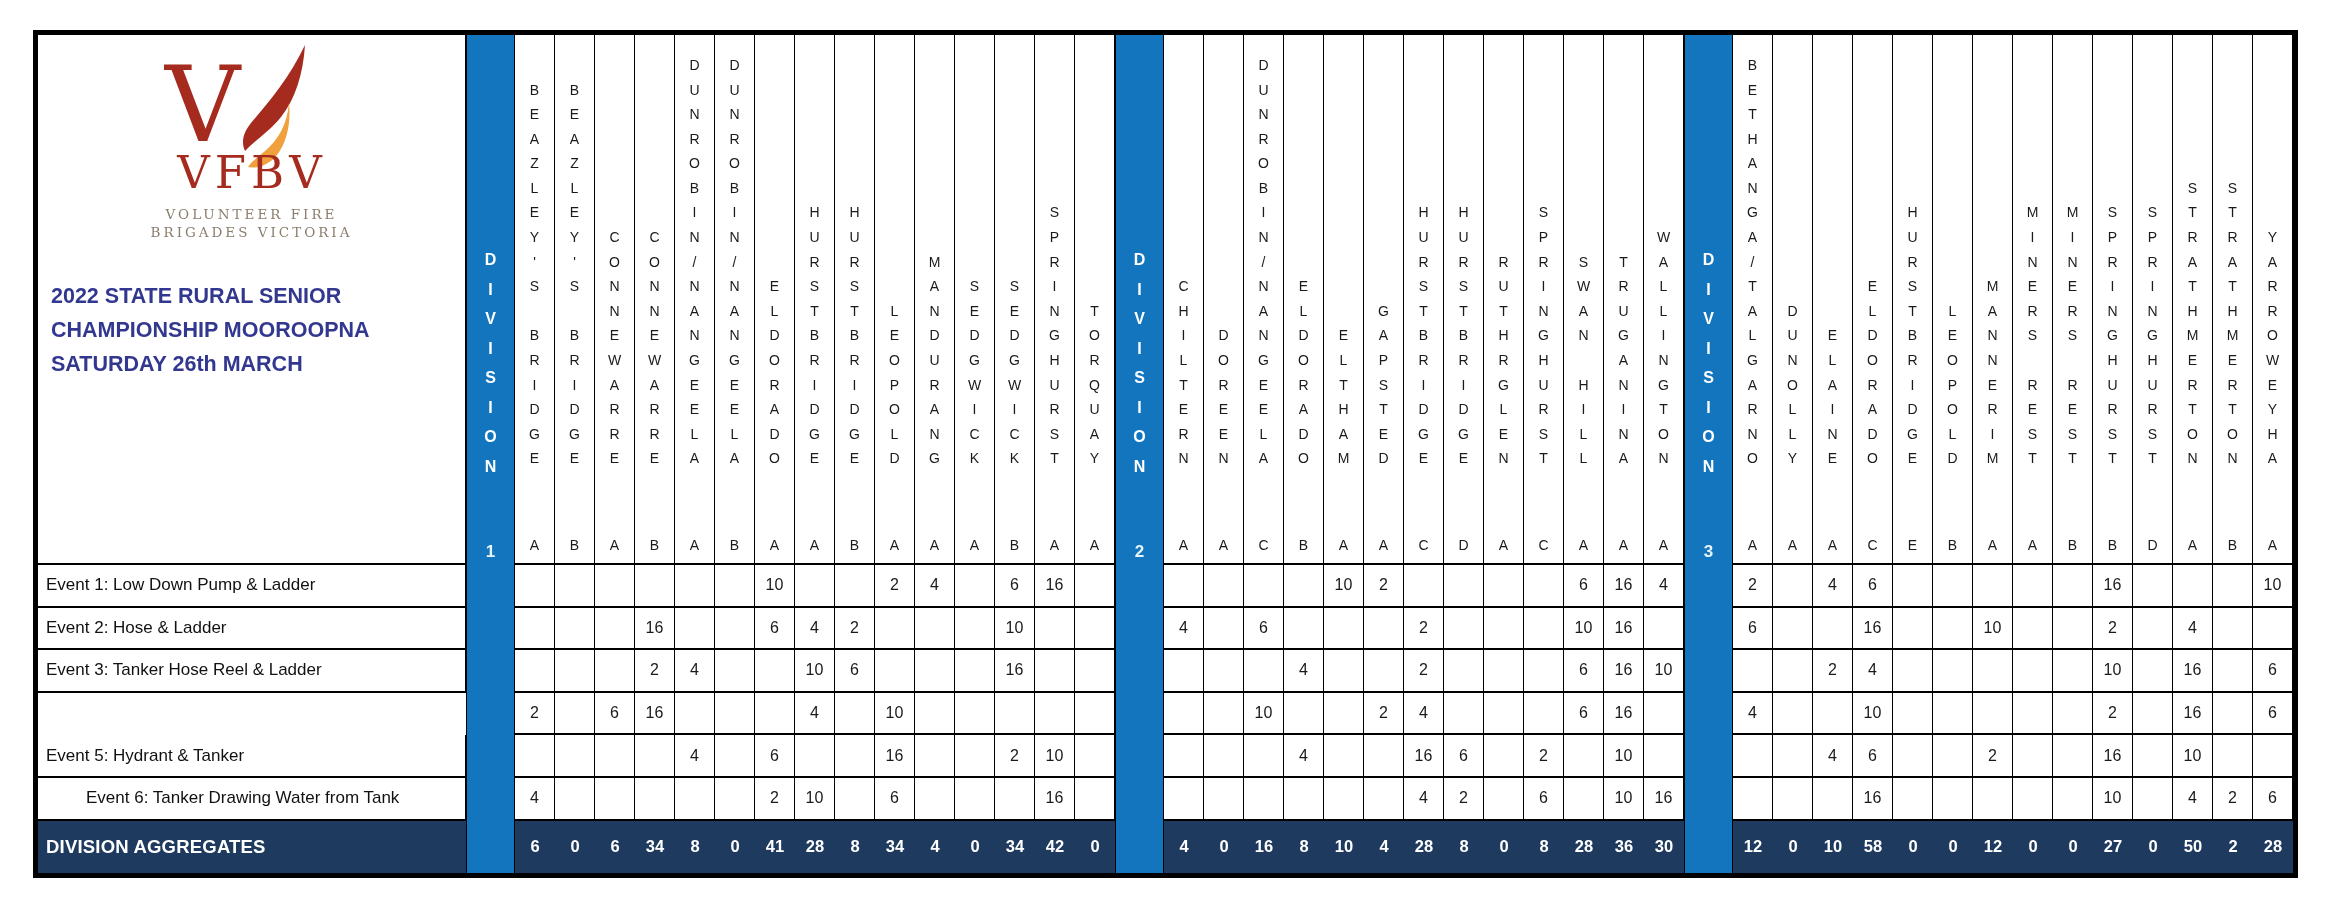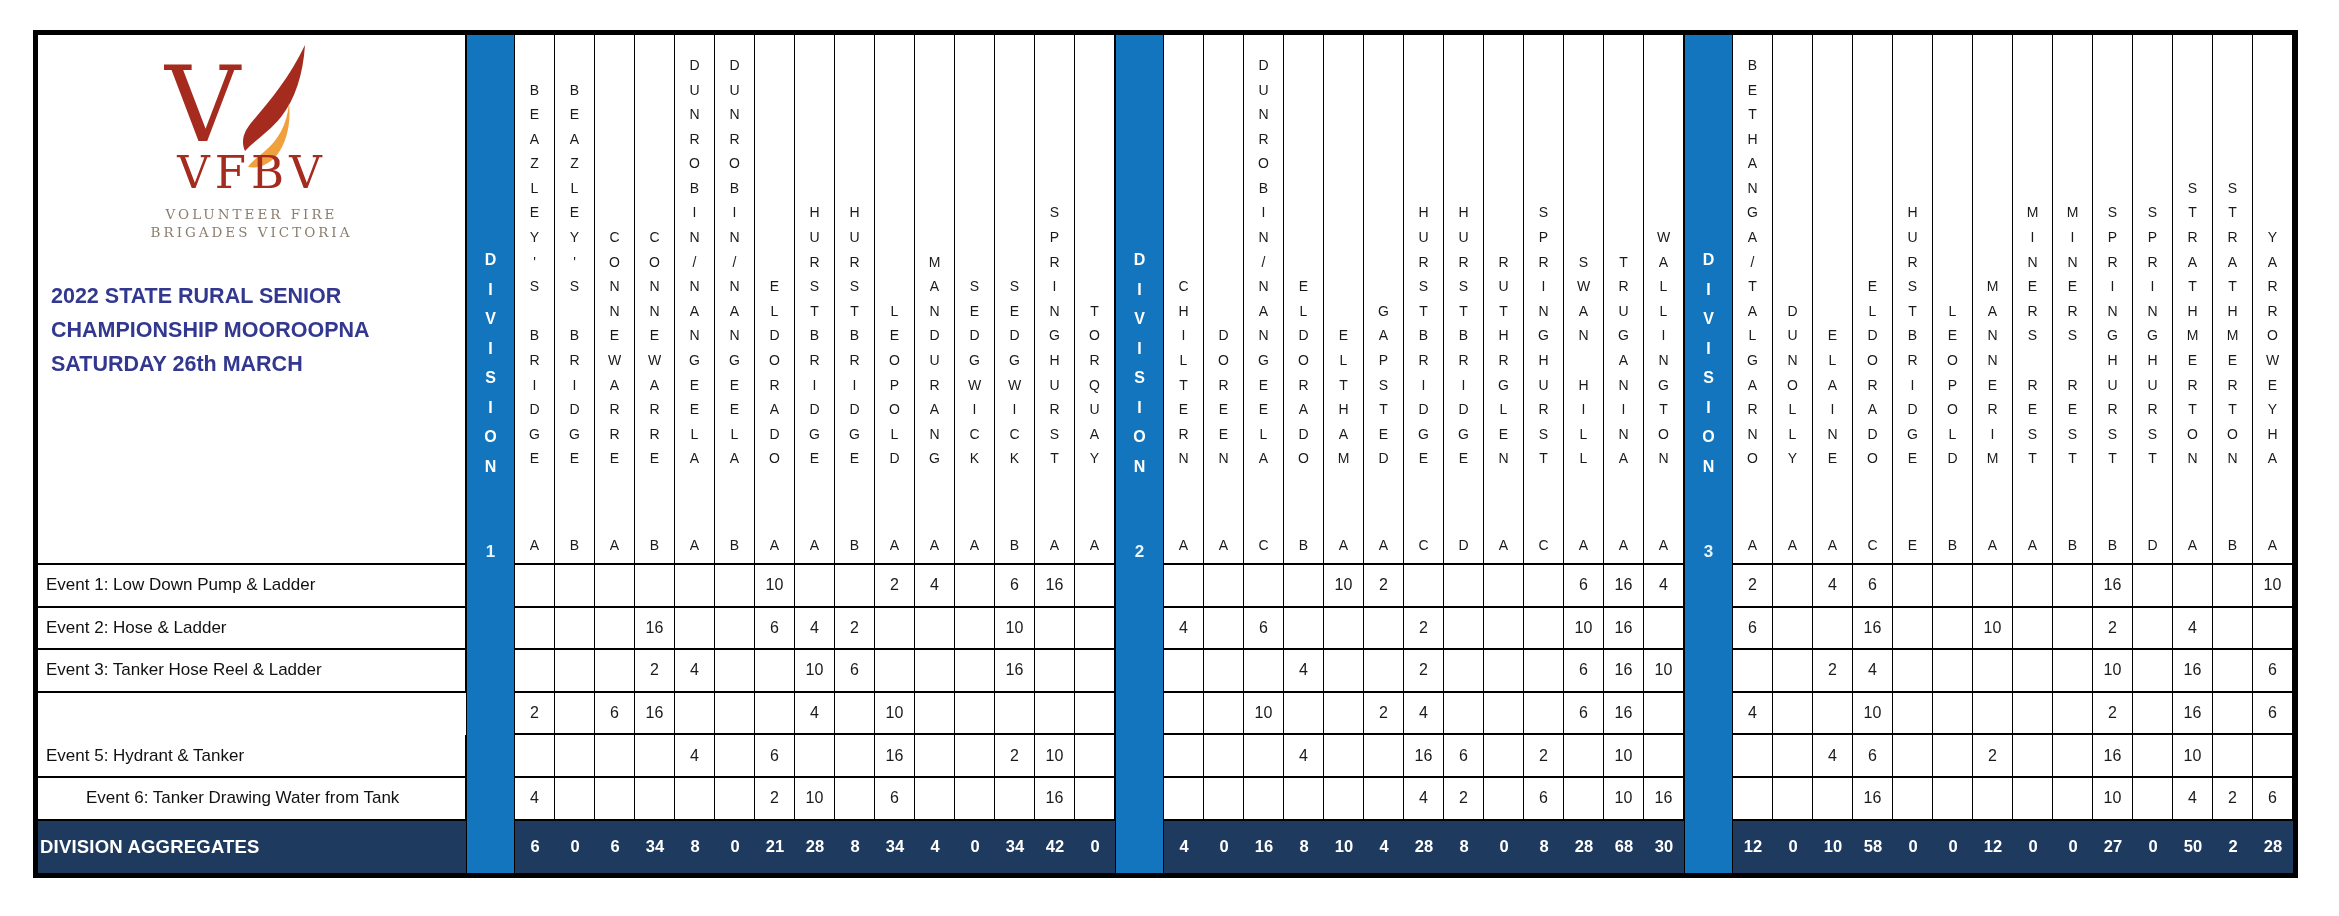--- a/index.html
+++ b/index.html
@@ -27,21 +27,21 @@
   .vname{font-size:14px;line-height:24.6px;color:#1a1a1a;text-align:center;}
   .vname span{display:block;}
   .grade{font-size:14px;line-height:25px;color:#1a1a1a;margin-top:62px;}
   
   .evlabel{grid-column:1;box-sizing:border-box;border-right:1px solid #000;border-bottom:2px solid #000;
            display:flex;align-items:center;padding-left:8px;font-size:17px;color:#111;background:#fff;}
   .score{box-sizing:border-box;border-right:1px solid #000;border-bottom:2px solid #000;
          display:flex;align-items:center;justify-content:center;font-size:16px;color:#1a1a1a;background:#fff;}
   
   .agglabel{grid-column:1;background:#1f3a5f;color:#fff;font-weight:bold;font-size:18.5px;
-            display:flex;align-items:center;padding-left:2px;letter-spacing:0.2px;}
+            display:flex;align-items:center;padding-left:8px;letter-spacing:0.2px;}
   .agg{background:#1f3a5f;color:#fff;font-weight:bold;font-size:16.5px;
        display:flex;align-items:center;justify-content:center;}
 </style>
 </head>
 <body>
 
 <div class="sheet" id="grid" style="grid-template-columns: 428px 49px repeat(15, 40px) 49px repeat(13, 40px) 49px repeat(14, 40px); grid-template-rows: 530px repeat(6, 42.6px) 52.4px;">
   <div class="info">
     <div class="logo">
       <svg width="230" height="160" viewBox="0 0 230 160">
@@ -240,21 +240,21 @@
         <span>O</span>
       </div>
       <div class="grade">A</div>
     </div>
     <div class="score" style="grid-area: 2 / 9;">10</div>
     <div class="score" style="grid-area: 3 / 9;">6</div>
     <div class="score" style="grid-area: 4 / 9;"></div>
     <div class="score" style="grid-area: 5 / 9;"></div>
     <div class="score" style="grid-area: 6 / 9;">6</div>
     <div class="score" style="grid-area: 7 / 9;">2</div>
-    <div class="agg" style="grid-area: 8 / 9;">21</div>
+    <div class="agg" style="grid-area: 8 / 9;">41</div>
     <div class="th" style="grid-area: 1 / 10;">
       <div class="vname">
         <span>H</span>
         <span>U</span>
         <span>R</span>
         <span>S</span>
         <span>T</span>
         <span>B</span>
         <span>R</span>
         <span>I</span>
@@ -677,21 +677,21 @@
         <span>A</span>
       </div>
       <div class="grade">A</div>
     </div>
     <div class="score" style="grid-area: 2 / 30;">16</div>
     <div class="score" style="grid-area: 3 / 30;">16</div>
     <div class="score" style="grid-area: 4 / 30;">16</div>
     <div class="score" style="grid-area: 5 / 30;">16</div>
     <div class="score" style="grid-area: 6 / 30;">10</div>
     <div class="score" style="grid-area: 7 / 30;">10</div>
-    <div class="agg" style="grid-area: 8 / 30;">68</div>
+    <div class="agg" style="grid-area: 8 / 30;">36</div>
     <div class="th" style="grid-area: 1 / 31;">
       <div class="vname">
         <span>W</span>
         <span>A</span>
         <span>L</span>
         <span>L</span>
         <span>I</span>
         <span>N</span>
         <span>G</span>
         <span>T</span>

